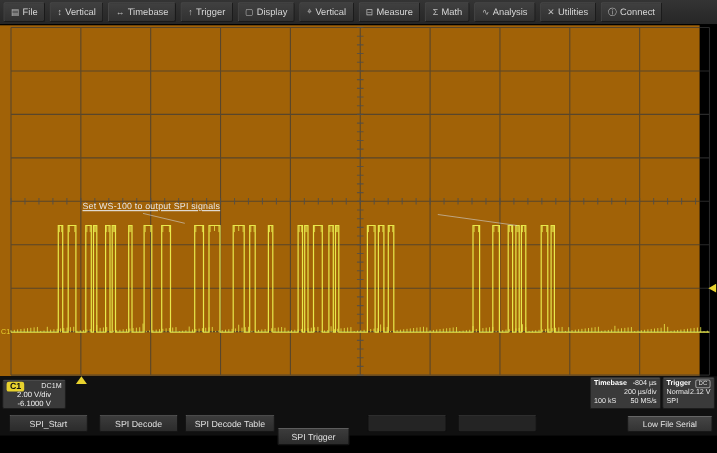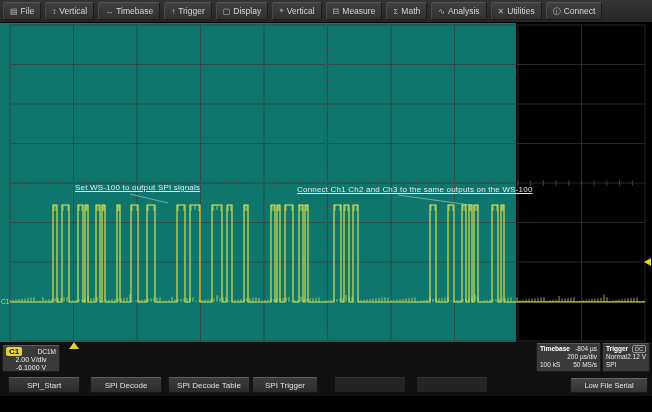--- a/index.html
+++ b/index.html
@@ -8,21 +8,21 @@
   
   #menubar{position:absolute;left:0;top:0;width:652px;height:23px;
            background:linear-gradient(#343434,#262626);border-bottom:1px solid #000;
            display:flex;align-items:center;padding-left:3px;box-sizing:border-box;}
   .menu-btn{display:inline-flex;align-items:center;gap:3px;height:16px;margin-right:4px;
             padding:0 6px;background:linear-gradient(#404040,#313131);
             border:1px solid #1a1a1a;border-top-color:#555;border-left-color:#4a4a4a;
             border-radius:2px;color:#d6d6d6;font-size:8.5px;white-space:nowrap;cursor:default;}
   .menu-btn .mi{font-size:8px;color:#bdbdbd;}
   
-  #display{position:absolute;left:0;top:23px;width:516px;height:319px;background:#0f766e;}
+  #display{position:absolute;left:0;top:23px;width:636px;height:319px;background:#a16207;}
   #gridsvg{position:absolute;left:0;top:0;}
   .annotation{position:absolute;color:#e8e8e8;font-size:8px;text-decoration:underline;
               white-space:nowrap;letter-spacing:.2px;}
   
   #bottom{position:absolute;left:0;top:342px;width:652px;height:54px;background:#101010;}
   .descbox{position:absolute;background:#3a3a3a;border:1px solid #1c1c1c;border-top-color:#5a5a5a;
            border-radius:2px;color:#e8e8e8;font-size:6.5px;line-height:8px;
            padding:1px 3px;box-sizing:border-box;}
   #c1box{left:2px;top:3px;width:58px;height:27px;}
   #c1box .hdr{display:flex;justify-content:space-between;align-items:center;}
@@ -110,21 +110,20 @@
         <path d="M10,157 v6 M22.7,157 v6 M35.4,157 v6 M48.099999999999994,157 v6 M60.8,157 v6 M73.5,157 v6 M86.2,157 v6 M98.9,157 v6 M111.60000000000001,157 v6 M124.30000000000001,157 v6 M137,157 v6 M149.7,157 v6 M162.39999999999998,157 v6 M175.09999999999997,157 v6 M187.79999999999995,157 v6 M200.49999999999994,157 v6 M213.19999999999993,157 v6 M225.89999999999992,157 v6 M238.5999999999999,157 v6 M251.2999999999999,157 v6 M263.9999999999999,157 v6 M276.6999999999999,157 v6 M289.39999999999986,157 v6 M302.09999999999985,157 v6 M314.79999999999984,157 v6 M327.49999999999983,157 v6 M340.1999999999998,157 v6 M352.8999999999998,157 v6 M365.5999999999998,157 v6 M378.2999999999998,157 v6 M390.9999999999998,157 v6 M403.69999999999976,157 v6 M416.39999999999975,157 v6 M429.09999999999974,157 v6 M441.7999999999997,157 v6 M454.4999999999997,157 v6 M467.1999999999997,157 v6 M479.8999999999997,157 v6 M492.5999999999997,157 v6 M505.29999999999967,157 v6 M517.9999999999997,157 v6 M530.6999999999997,157 v6 M543.3999999999997,157 v6 M556.0999999999998,157 v6 M568.7999999999998,157 v6 M581.4999999999999,157 v6 M594.1999999999999,157 v6 M606.9,157 v6 M619.6,157 v6 M632.3000000000001,157 v6 M324.5,2 h6 M324.5,9.9 h6 M324.5,17.8 h6 M324.5,25.700000000000003 h6 M324.5,33.6 h6 M324.5,41.5 h6 M324.5,49.4 h6 M324.5,57.3 h6 M324.5,65.2 h6 M324.5,73.10000000000001 h6 M324.5,81.00000000000001 h6 M324.5,88.90000000000002 h6 M324.5,96.80000000000003 h6 M324.5,104.70000000000003 h6 M324.5,112.60000000000004 h6 M324.5,120.50000000000004 h6 M324.5,128.40000000000003 h6 M324.5,136.30000000000004 h6 M324.5,144.20000000000005 h6 M324.5,152.10000000000005 h6 M324.5,160.00000000000006 h6 M324.5,167.90000000000006 h6 M324.5,175.80000000000007 h6 M324.5,183.70000000000007 h6 M324.5,191.60000000000008 h6 M324.5,199.50000000000009 h6 M324.5,207.4000000000001 h6 M324.5,215.3000000000001 h6 M324.5,223.2000000000001 h6 M324.5,231.1000000000001 h6 M324.5,239.0000000000001 h6 M324.5,246.90000000000012 h6 M324.5,254.80000000000013 h6 M324.5,262.7000000000001 h6 M324.5,270.6000000000001 h6 M324.5,278.50000000000006 h6 M324.5,286.40000000000003 h6 M324.5,294.3 h6 M324.5,302.2 h6 M324.5,310.09999999999997 h6 M324.5,317.99999999999994 h6 " stroke="#4e4e4e" fill="none" stroke-width="1" opacity="0.8"></path>
         <path d="M10,279 H53 V182 H57 V279 H62 V182 H69 V279 H78 V182 H83 V279 H85 V182 H88 V279 H96 V182 H100 V279 H102 V182 H105 V279 H117 V182 H120 V279 H131 V182 H138 V279 H147 V182 H155 V279 H177 V182 H185 V279 H190 V182 H200 V279 H212 V182 H222 V279 H227 V182 H232 V279 H244 V182 H248 V279 H271 V182 H275 V279 H277 V182 H280 V279 H285 V182 H293 V279 H299 V182 H303 V279 H305 V182 H308 V279 H334 V182 H341 V279 H344 V182 H349 V279 H353 V182 H358 V279 H430 V182 H436 V279 H448 V182 H454 V279 H462 V182 H466 V279 H469 V182 H472 V279 H474 V182 H478 V279 H492 V182 H498 V279 H501 V182 H504 V279 H645" stroke="#e8e84a" fill="none" stroke-width="1.1" opacity="1"></path>
         <path d="M10,279 v-1.7547169811320755 M13,279 v-2.132075471698113 M16,279 v-2.509433962264151 M19,279 v-2.8867924528301887 M22,279 v-3.2641509433962264 M25,279 v-3.641509433962264 M28,279 v-4.018867924528302 M31,279 v-4.39622641509434 M34,279 v-4.773584905660377 M37,279 v-1.150943396226415 M40,279 v-1.5283018867924527 M43,279 v-4.90566037735849 M46,279 v-2.283018867924528 M49,279 v-2.660377358490566 M52,279 v-3.0377358490566038 M55,279 v-3.4150943396226414 M58,279 v-3.792452830188679 M61,279 v-4.169811320754717 M64,279 v-4.547169811320755 M67,279 v-4.9245283018867925 M70,279 v-1.3018867924528301 M73,279 v-1.6792452830188678 M76,279 v-2.0566037735849054 M79,279 v-2.433962264150943 M82,279 v-2.811320754716981 M85,279 v-3.188679245283019 M88,279 v-6.566037735849056 M91,279 v-3.943396226415094 M94,279 v-4.320754716981132 M97,279 v-4.69811320754717 M100,279 v-1.0754716981132075 M103,279 v-1.4528301886792452 M106,279 v-1.830188679245283 M109,279 v-2.2075471698113205 M112,279 v-2.5849056603773586 M115,279 v-2.9622641509433962 M118,279 v-3.339622641509434 M121,279 v-3.7169811320754715 M124,279 v-4.09433962264151 M127,279 v-4.471698113207547 M130,279 v-7.849056603773585 M133,279 v-1.2264150943396226 M136,279 v-1.6037735849056602 M139,279 v-1.9811320754716981 M142,279 v-2.3584905660377355 M145,279 v-2.7358490566037736 M148,279 v-3.1132075471698113 M151,279 v-3.490566037735849 M154,279 v-3.8679245283018866 M157,279 v-4.245283018867925 M160,279 v-4.622641509433962 M163,279 v-1 M166,279 v-1.3773584905660377 M169,279 v-1.7547169811320755 M172,279 v-5.132075471698113 M175,279 v-2.509433962264151 M178,279 v-2.8867924528301887 M181,279 v-3.2641509433962264 M184,279 v-3.641509433962264 M187,279 v-4.018867924528302 M190,279 v-4.39622641509434 M193,279 v-4.773584905660377 M196,279 v-1.150943396226415 M199,279 v-1.5283018867924527 M202,279 v-1.9056603773584906 M205,279 v-2.283018867924528 M208,279 v-2.660377358490566 M211,279 v-3.0377358490566038 M214,279 v-3.4150943396226414 M217,279 v-6.7924528301886795 M220,279 v-4.169811320754717 M223,279 v-4.547169811320755 M226,279 v-4.9245283018867925 M229,279 v-1.3018867924528301 M232,279 v-1.6792452830188678 M235,279 v-2.0566037735849054 M238,279 v-2.433962264150943 M241,279 v-2.811320754716981 M244,279 v-3.188679245283019 M247,279 v-3.5660377358490565 M250,279 v-3.943396226415094 M253,279 v-4.320754716981132 M256,279 v-4.69811320754717 M259,279 v-4.0754716981132075 M262,279 v-1.4528301886792452 M265,279 v-1.830188679245283 M268,279 v-2.2075471698113205 M271,279 v-2.5849056603773586 M274,279 v-2.9622641509433962 M277,279 v-3.339622641509434 M280,279 v-3.7169811320754715 M283,279 v-4.09433962264151 M286,279 v-4.471698113207547 M289,279 v-4.849056603773585 M292,279 v-1.2264150943396226 M295,279 v-1.6037735849056602 M298,279 v-1.9811320754716981 M301,279 v-5.3584905660377355 M304,279 v-2.7358490566037736 M307,279 v-3.1132075471698113 M310,279 v-3.490566037735849 M313,279 v-3.8679245283018866 M316,279 v-4.245283018867925 M319,279 v-4.622641509433962 M322,279 v-1 M325,279 v-1.3773584905660377 M328,279 v-1.7547169811320755 M331,279 v-2.132075471698113 M334,279 v-2.509433962264151 M337,279 v-2.8867924528301887 M340,279 v-3.2641509433962264 M343,279 v-3.641509433962264 M346,279 v-7.018867924528302 M349,279 v-4.39622641509434 M352,279 v-4.773584905660377 M355,279 v-1.150943396226415 M358,279 v-1.5283018867924527 M361,279 v-1.9056603773584906 M364,279 v-2.283018867924528 M367,279 v-2.660377358490566 M370,279 v-3.0377358490566038 M373,279 v-3.4150943396226414 M376,279 v-3.792452830188679 M379,279 v-4.169811320754717 M382,279 v-4.547169811320755 M385,279 v-4.9245283018867925 M388,279 v-4.30188679245283 M391,279 v-1.6792452830188678 M394,279 v-2.0566037735849054 M397,279 v-2.433962264150943 M400,279 v-2.811320754716981 M403,279 v-3.188679245283019 M406,279 v-3.5660377358490565 M409,279 v-3.943396226415094 M412,279 v-4.320754716981132 M415,279 v-4.69811320754717 M418,279 v-1.0754716981132075 M421,279 v-1.4528301886792452 M424,279 v-1.830188679245283 M427,279 v-2.2075471698113205 M430,279 v-5.584905660377359 M433,279 v-2.9622641509433962 M436,279 v-3.339622641509434 M439,279 v-3.7169811320754715 M442,279 v-4.09433962264151 M445,279 v-4.471698113207547 M448,279 v-4.849056603773585 M451,279 v-1.2264150943396226 M454,279 v-1.6037735849056602 M457,279 v-1.9811320754716981 M460,279 v-2.3584905660377355 M463,279 v-2.7358490566037736 M466,279 v-3.1132075471698113 M469,279 v-3.490566037735849 M472,279 v-3.8679245283018866 M475,279 v-7.245283018867925 M478,279 v-4.622641509433962 M481,279 v-1 M484,279 v-1.3773584905660377 M487,279 v-1.7547169811320755 M490,279 v-2.132075471698113 M493,279 v-2.509433962264151 M496,279 v-2.8867924528301887 M499,279 v-3.2641509433962264 M502,279 v-3.641509433962264 M505,279 v-4.018867924528302 M508,279 v-4.39622641509434 M511,279 v-4.773584905660377 M514,279 v-1.150943396226415 M517,279 v-4.528301886792453 M520,279 v-1.9056603773584906 M523,279 v-2.283018867924528 M526,279 v-2.660377358490566 M529,279 v-3.0377358490566038 M532,279 v-3.4150943396226414 M535,279 v-3.792452830188679 M538,279 v-4.169811320754717 M541,279 v-4.547169811320755 M544,279 v-4.9245283018867925 M547,279 v-1.3018867924528301 M550,279 v-1.6792452830188678 M553,279 v-2.0566037735849054 M556,279 v-2.433962264150943 M559,279 v-5.811320754716981 M562,279 v-3.188679245283019 M565,279 v-3.5660377358490565 M568,279 v-3.943396226415094 M571,279 v-4.320754716981132 M574,279 v-4.69811320754717 M577,279 v-1.0754716981132075 M580,279 v-1.4528301886792452 M583,279 v-1.830188679245283 M586,279 v-2.2075471698113205 M589,279 v-2.5849056603773586 M592,279 v-2.9622641509433962 M595,279 v-3.339622641509434 M598,279 v-3.7169811320754715 M601,279 v-4.09433962264151 M604,279 v-7.471698113207547 M607,279 v-4.849056603773585 M610,279 v-1.2264150943396226 M613,279 v-1.6037735849056602 M616,279 v-1.9811320754716981 M619,279 v-2.3584905660377355 M622,279 v-2.7358490566037736 M625,279 v-3.1132075471698113 M628,279 v-3.490566037735849 M631,279 v-3.8679245283018866 M634,279 v-4.245283018867925 M637,279 v-4.622641509433962 M640,279 v-1 M643,279 v-1.3773584905660377 " stroke="#e8e84a" fill="none" stroke-width="0.8" opacity="0.9"></path>
         <path d="M54,182 v6 M56,182 v6 M63,182 v6 M68,182 v6 M79,182 v6 M82,182 v6 M86,182 v6 M87,182 v6 M97,182 v6 M99,182 v6 M103,182 v6 M104,182 v6 M118,182 v6 M119,182 v6 M132,182 v6 M137,182 v6 M148,182 v6 M154,182 v6 M178,182 v6 M184,182 v6 M191,182 v6 M199,182 v6 M195,182 v5 M213,182 v6 M221,182 v6 M217,182 v5 M228,182 v6 M231,182 v6 M245,182 v6 M247,182 v6 M272,182 v6 M274,182 v6 M278,182 v6 M279,182 v6 M286,182 v6 M292,182 v6 M300,182 v6 M302,182 v6 M306,182 v6 M307,182 v6 M335,182 v6 M340,182 v6 M345,182 v6 M348,182 v6 M354,182 v6 M357,182 v6 M431,182 v6 M435,182 v6 M449,182 v6 M453,182 v6 M463,182 v6 M465,182 v6 M470,182 v6 M471,182 v6 M475,182 v6 M477,182 v6 M493,182 v6 M497,182 v6 M502,182 v6 M503,182 v6 " stroke="#e8e84a" fill="none" stroke-width="0.8" opacity="0.9"></path>
         <path d="M130,171 L168,180" stroke="#cfcfcf" fill="none" stroke-width="0.7" opacity="0.8"></path>
         <path d="M398,172 L470,182" stroke="#cfcfcf" fill="none" stroke-width="0.7" opacity="0.8"></path>
         <polygon points="644,239 651,235 651,243" fill="#e8d22e"></polygon>
         <text x="1" y="281" fill="#e8d22e" font-size="6.5" font-family="Liberation Sans, sans-serif">C1</text>
       </svg>
     <div class="annotation" style="left:75px;top:160px">Set WS-100 to output SPI signals</div>
-    <div class="annotation" style="left:297px;top:162px">Connect Ch1 Ch2 and Ch3 to the same outputs on the WS-100</div>
   </div>
 
   <div id="bottom">
     <div id="trig-time-marker"></div>
 
     <div id="c1box" class="descbox">
       <div class="hdr">
         <span class="chan-badge">C1</span>
         <span>DC1M</span>
       </div>
@@ -159,18 +158,18 @@
       <div class="drow">
         <span>SPI</span>
       </div>
     </div>
 
     <div id="lowspeed">Low File Serial</div>
 
     <div class="tb-btn" style="left: 8px; width: 72px;">SPI_Start</div>
       <div class="tb-btn" style="left: 90px; width: 72px;">SPI Decode</div>
       <div class="tb-btn" style="left: 168px; width: 82px;">SPI Decode Table</div>
-      <div class="tb-btn" style="left: 252px; width: 66px;">SPI Trigger</div>
+      <div class="tb-btn" style="left: 252px; width: 66px; margin-top: 12px;">SPI Trigger</div>
       <div class="tb-btn empty" style="left: 334px; width: 72px;"></div>
       <div class="tb-btn empty" style="left: 416px; width: 72px;"></div>
   </div>
 
 </div>
 
 </body></html>

